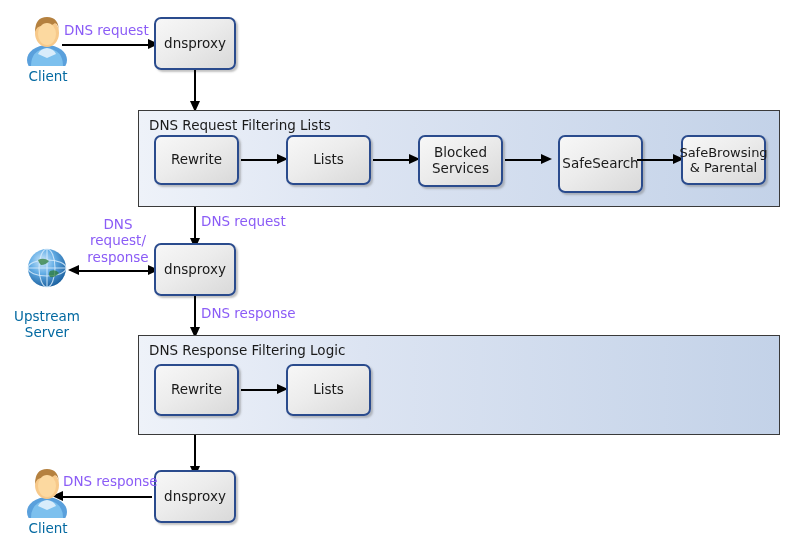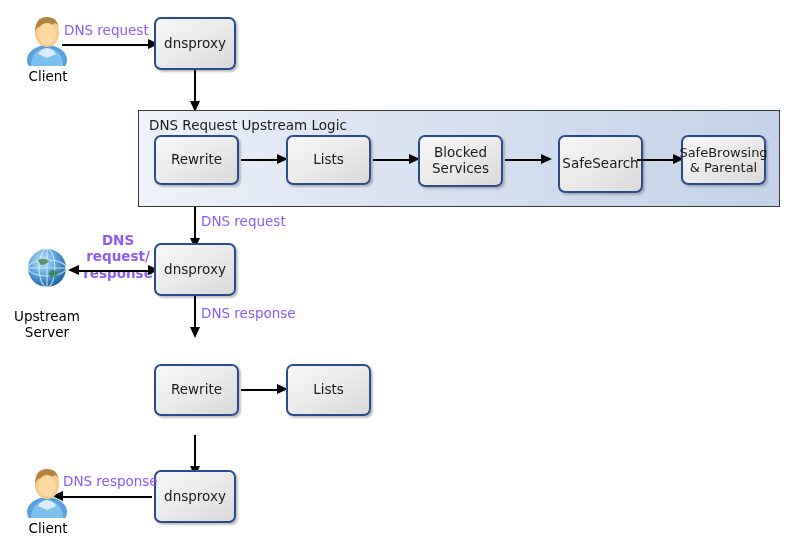--- a/index.html
+++ b/index.html
@@ -90,21 +90,21 @@
     white-space: pre-line;
   }
   .elabel.center { text-align: center; }
 
   
   .caption {
     position: absolute;
     font-size: 13.5px;
     text-align: center;
     line-height: 1.22;
-    color: #000000;
+    color: #0369a1;
     white-space: pre-line;
   }
 
   
   .person {
     position: absolute;
     width: 46px;
     height: 52px;
   }
   
@@ -132,21 +132,21 @@
   <div class="elabel" style="left:64px; top:22px;">DNS request</div>
   <div class="edge h" style="left:62px; top:44px; width:87px;"></div>
   <div class="arrow right" style="left:148px; top:38.5px;"></div>
 
   <div class="node" style="left:154px; top:17px; width:82px; height:53px;">dnsproxy</div>
 
   <div class="edge v" style="left:194px; top:70px; height:33px;"></div>
   <div class="arrow down" style="left:189.5px; top:101px;"></div>
 
   <div class="panel" style="left:138px; top:110px; width:642px; height:97px;">
-    <div class="panel-title">DNS Request Upstream Logic</div>
+    <div class="panel-title">DNS Request Filtering Lists</div>
   </div>
 
   <div class="node" style="left:154px; top:135px; width:85px; height:50px;">Rewrite</div>
   <div class="edge h" style="left:241px; top:159px; width:37px;"></div>
   <div class="arrow right" style="left:277px; top:153.5px;"></div>
 
   <div class="node" style="left:286px; top:135px; width:85px; height:50px;">Lists</div>
   <div class="edge h" style="left:373px; top:159px; width:37px;"></div>
   <div class="arrow right" style="left:409px; top:153.5px;"></div>
 
@@ -178,33 +178,36 @@
     <ellipse cx="25" cy="25" rx="19" ry="8" fill="none" stroke="#d8ecfb" stroke-width="1.1" opacity="0.85"></ellipse>
     <ellipse cx="25" cy="25" rx="8" ry="19" fill="none" stroke="#d8ecfb" stroke-width="1.1" opacity="0.85"></ellipse>
     <line x1="6" y1="25" x2="44" y2="25" stroke="#d8ecfb" stroke-width="1.1" opacity="0.85"></line>
     <line x1="25" y1="6" x2="25" y2="44" stroke="#d8ecfb" stroke-width="1.1" opacity="0.85"></line>
     <path d="M16 17 q6 -3 11 1 q-3 4 -8 4 q-2 -2 -3 -5z" fill="#2f7d3a" opacity="0.75"></path>
     <path d="M28 28 q6 -2 9 2 q-4 5 -9 4 q-2 -3 0 -6z" fill="#2f7d3a" opacity="0.75"></path>
   </svg>
   <div class="caption" style="left:0px; top:308px; width:94px;">Upstream
 Server</div>
 
-  <div class="elabel center" style="left:80px; top:232px; width:76px;font-weight:bold;">DNS
+  <div class="elabel center" style="left:80px; top:216px; width:76px;">DNS
 request/
 response</div>
   <div class="edge h" style="left:79px; top:270px; width:70px;"></div>
   <div class="arrow left" style="left:68px; top:264.5px;"></div>
   <div class="arrow right" style="left:148px; top:264.5px;"></div>
 
   <div class="node" style="left:154px; top:243px; width:82px; height:53px;">dnsproxy</div>
 
   <div class="edge v" style="left:194px; top:296px; height:33px;"></div>
   <div class="arrow down" style="left:189.5px; top:327px;"></div>
   <div class="elabel" style="left:201px; top:305px;">DNS response</div>
 
+  <div class="panel" style="left:138px; top:335px; width:642px; height:100px;">
+    <div class="panel-title">DNS Response Filtering Logic</div>
+  </div>
 
   <div class="node" style="left:154px; top:364px; width:85px; height:52px;">Rewrite</div>
   <div class="edge h" style="left:241px; top:389px; width:37px;"></div>
   <div class="arrow right" style="left:277px; top:383.5px;"></div>
 
   <div class="node" style="left:286px; top:364px; width:85px; height:52px;">Lists</div>
 
   <div class="edge v" style="left:194px; top:435px; height:33px;"></div>
   <div class="arrow down" style="left:189.5px; top:466px;"></div>
 

